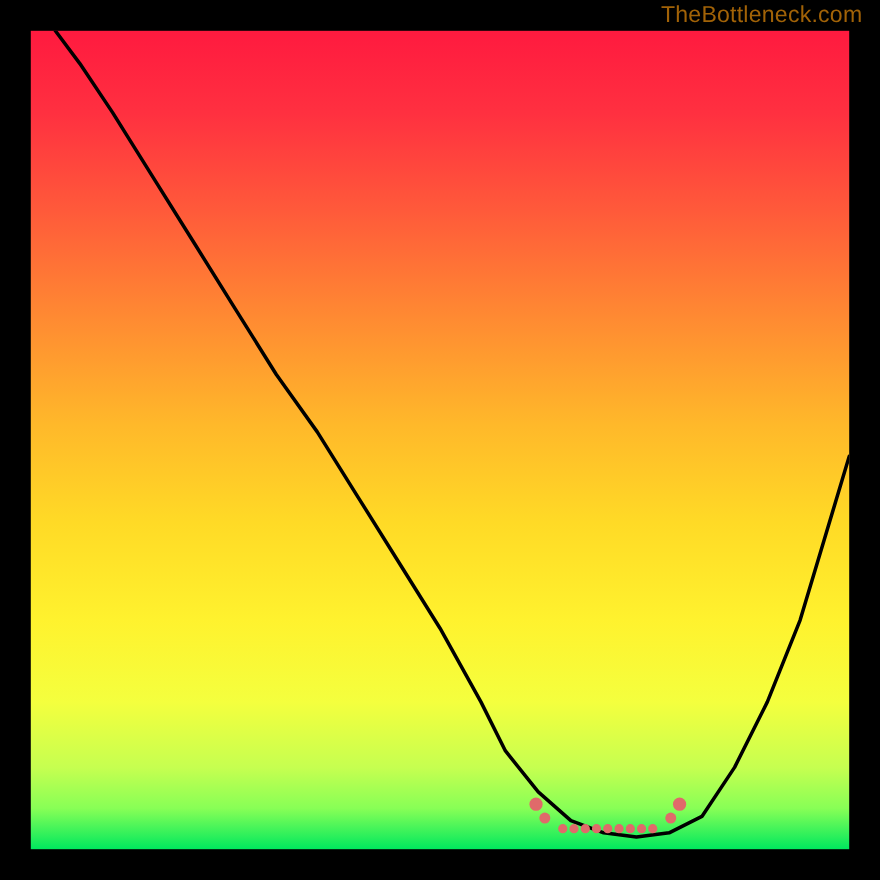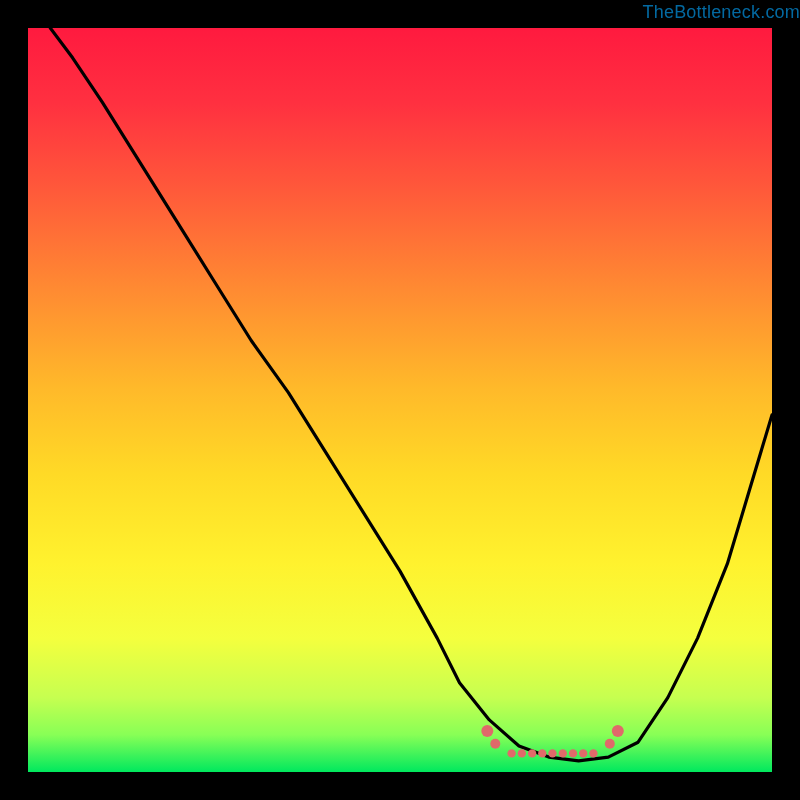--- a/index.html
+++ b/index.html
@@ -12,24 +12,24 @@
   }
   .container {
     position: relative;
     width: 800px;
     height: 800px;
     background: #000;
   }
   .watermark {
     position: absolute;
     top: 2px;
-    right: 0;
-    color: #0369a1;
+    right: 16px;
+    color: #a16207;
     font-family: Arial, Helvetica, sans-serif;
-    font-size: 18px;
+    font-size: 21px;
     font-weight: 500;
     letter-spacing: 0.2px;
     z-index: 20;
   }
   svg {
     display: block;
   }
 </style>
 </head>
 <body>

